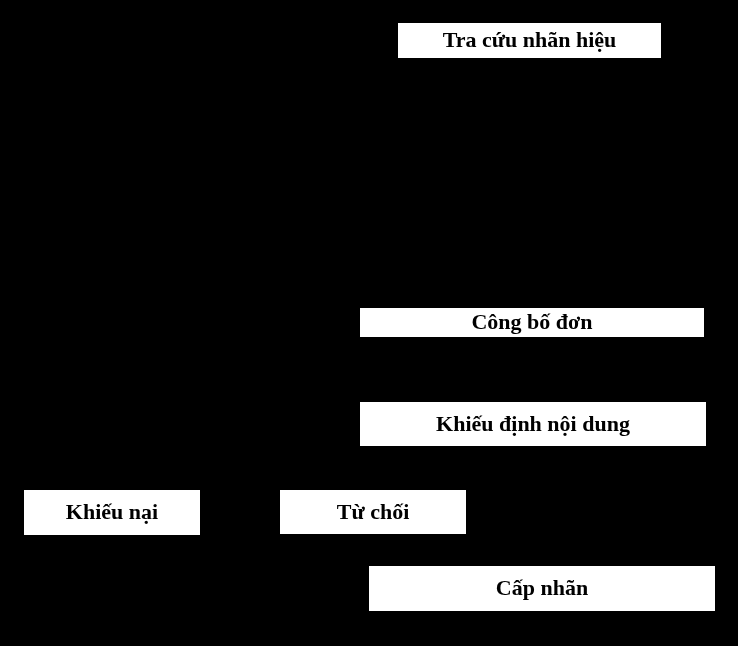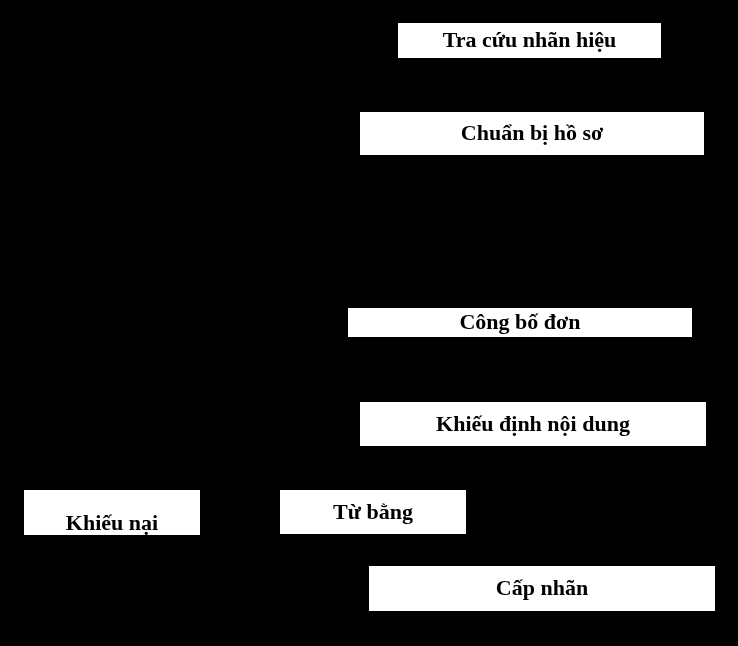--- a/index.html
+++ b/index.html
@@ -26,24 +26,24 @@
     text-align: center;
     font-weight: bold;
     font-size: 22px;
     color: #000000;
     line-height: 1.1;
   }
   
   .n-tra-cuu    { left: 396px; top: 21px;  width: 267px; height: 39px; }
   .n-chuan-bi   { left: 358px; top: 110px; width: 348px; height: 47px; }
   .n-nop-don    { left: 358px; top: 208px; width: 348px; height: 49px; }
-  .n-cong-bo    { left: 346px; top: 306px; width: 348px; height: 33px; align-items: center; }
+  .n-cong-bo    { left: 358px; top: 306px; width: 348px; height: 33px; align-items: center; }
   .n-tham-dinh  { left: 358px; top: 400px; width: 350px; height: 48px; }
   .n-tu-choi    { left: 278px; top: 488px; width: 190px; height: 48px; }
-  .n-khieu-nai  { left: 22px;  top: 488px; width: 180px; height: 49px; align-items: flex-end; }
+  .n-khieu-nai  { left: 22px;  top: 488px; width: 180px; height: 49px; }
   .n-cap-bang   { left: 367px; top: 564px; width: 350px; height: 49px; }
 
   #edges {
     position: absolute;
     left: 0;
     top: 0;
     width: 738px;
     height: 646px;
     pointer-events: none;
   }
@@ -71,35 +71,32 @@
     <line x1="396" y1="448" x2="396" y2="486" marker-end="url(#arrow)"></line>
     <line x1="540" y1="448" x2="540" y2="562" marker-end="url(#arrow)"></line>
     <line x1="278" y1="513" x2="216" y2="513" marker-end="url(#arrow)"></line>
     <polyline points="113,488 113,426 356,426" marker-end="url(#arrow)"></polyline>
   </svg>
 
   <div class="node n-tra-cuu">
     <span>Tra cứu nhãn hiệu</span>
   </div>
 
-  <div class="node n-chuan-bi">
-    <span>Chuẩn bị hồ sơ</span>
-  </div>
 
 
   <div class="node n-cong-bo">
     <span>Công bố đơn</span>
   </div>
 
   <div class="node n-tham-dinh">
     <span>Khiếu định nội dung</span>
   </div>
 
   <div class="node n-tu-choi">
-    <span>Từ bằng</span>
+    <span>Từ chối</span>
   </div>
 
   <div class="node n-khieu-nai">
     <span>Khiếu nại</span>
   </div>
 
   <div class="node n-cap-bang">
     <span>Cấp nhãn</span>
   </div>
 

